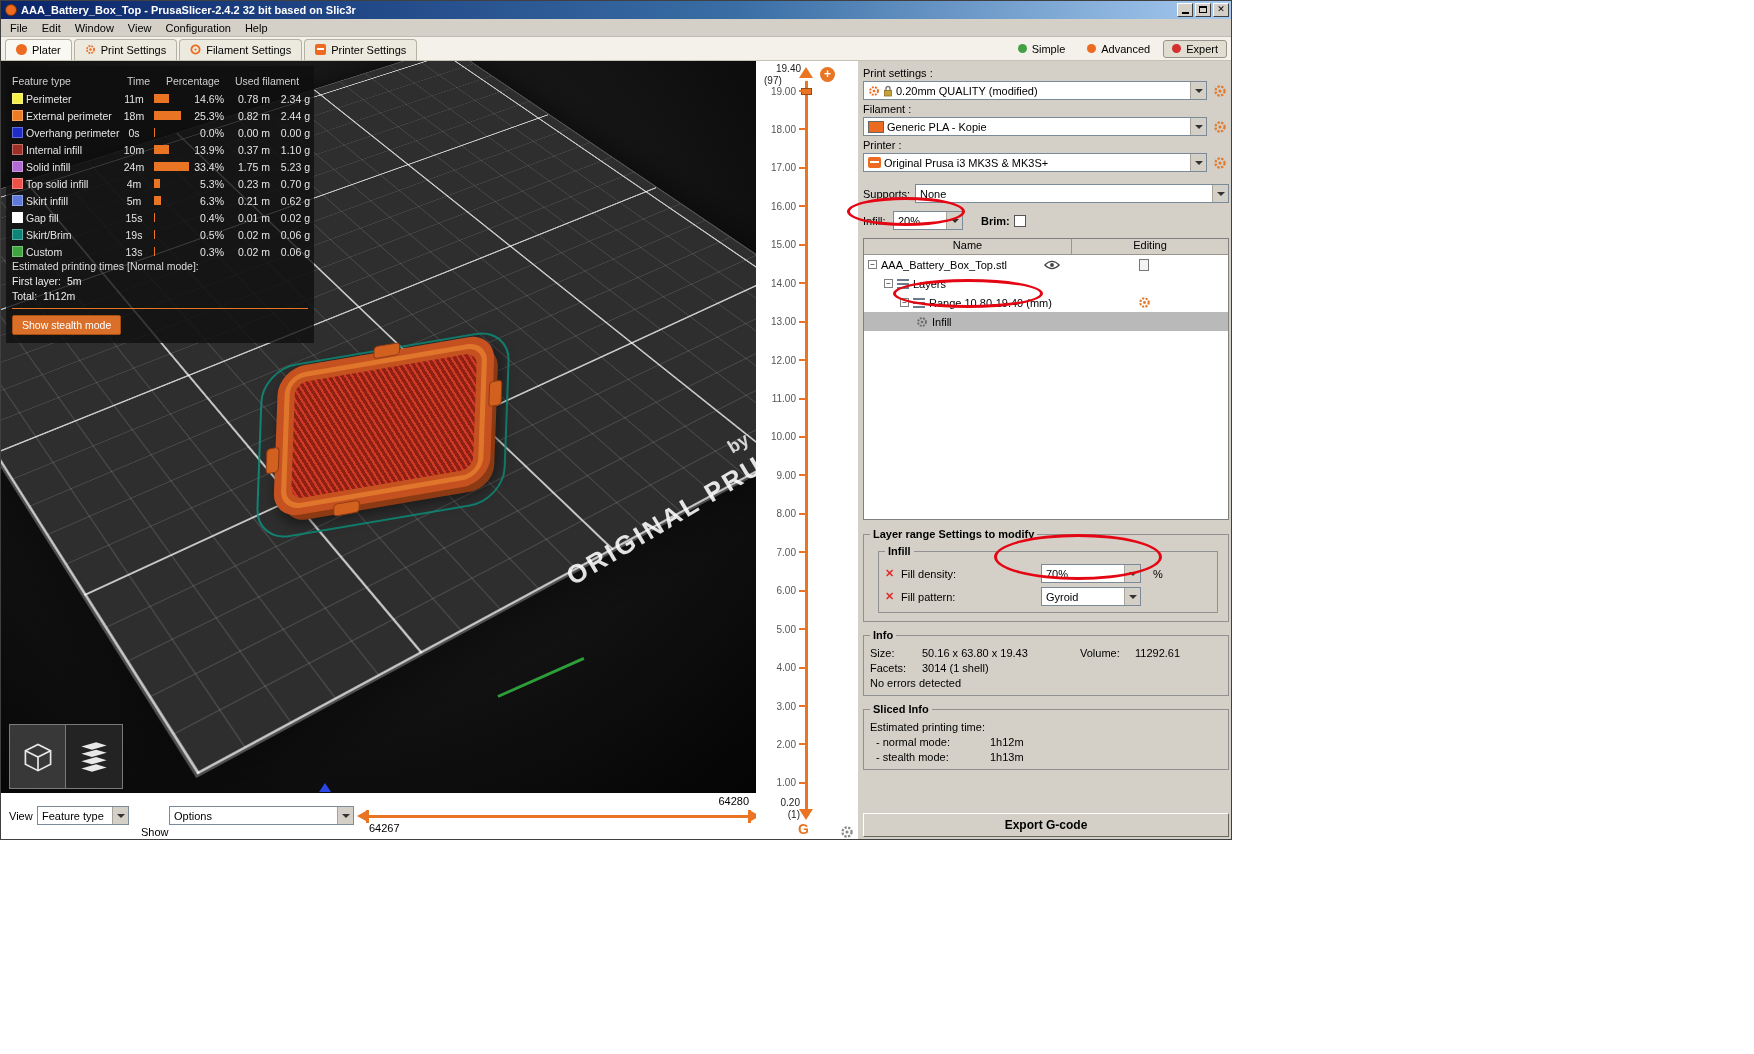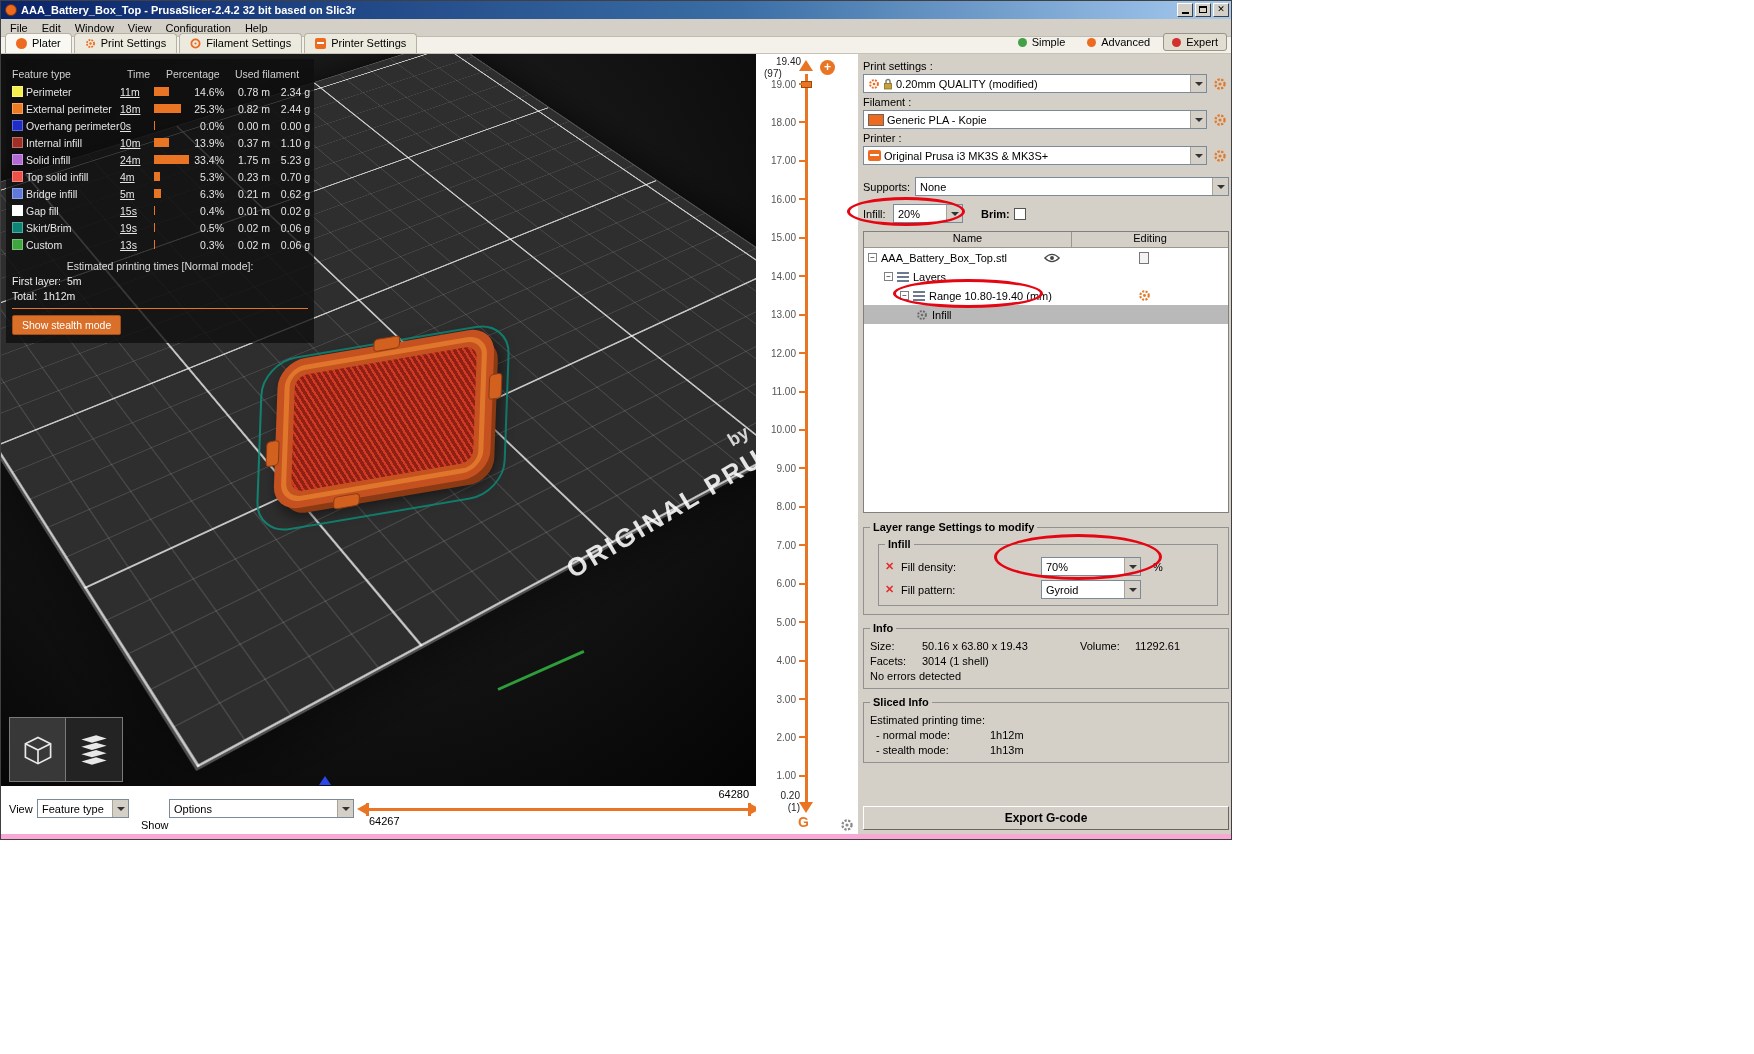--- a/index.html
+++ b/index.html
@@ -11,21 +11,21 @@
   .app-icon { width:12px; height:12px; border-radius:50%; background:#ed6b21; border:1px solid #7c3000; margin-right:4px; flex:none; }
   .title-text { color:#fff; font-weight:bold; font-size:11px; flex:1; white-space:nowrap; overflow:hidden; }
   .winbtns { display:flex; gap:2px; }
   .wbtn { width:16px; height:14px; background:#d4d0c8; border:1px solid; border-color:#fff #404040 #404040 #fff; font-size:9px; line-height:11px; text-align:center; color:#000; }
   .wbtn .mingl { display:block; width:7px; height:2px; background:#000; margin:8px auto 0; }
   .wbtn .maxgl { display:block; width:8px; height:7px; border:1px solid #000; border-top-width:2px; margin:2px auto 0; }
 
   
   .menubar { height:18px; background:#d4d0c8; display:flex; align-items:center; padding-left:2px; border-bottom:1px solid #c0bcb2; }
   .menu-item { padding:2px 7px; }
-  .tabbar { height:17px; background:#f3f1ea; display:flex; align-items:flex-end; padding:2px 4px 0; border-bottom:1px solid #c6c2b6; }
+  .tabbar { height:24px; background:#f3f1ea; display:flex; padding:2px 4px 0; border-bottom:1px solid #c6c2b6; }
   .tab { display:flex; align-items:center; gap:5px; padding:3px 10px 4px; background:#eceade; border:1px solid #b5b1a4; border-bottom:none; border-radius:4px 4px 0 0; margin-right:2px; cursor:default; }
   .tab.active { background:#faf8f2; }
   .tab-ic { width:11px; height:11px; flex:none; }
   .plater-ic { border-radius:50%; background:#ed6b21; }
   .printer-ic { background:#ed6b21; border-radius:2px; position:relative; }
   .printer-ic::after { content:""; position:absolute; left:2px; top:4px; right:2px; height:2px; background:#fff; }
   .modes { margin-left:auto; display:flex; align-items:center; gap:4px; padding-bottom:2px; }
   .mode { display:flex; align-items:center; gap:5px; padding:2px 8px; border-radius:3px; border:1px solid transparent; }
   .mode.selected { background:#e2ddd1; border-color:#98948a; }
   .dot { width:9px; height:9px; border-radius:50%; flex:none; }
@@ -65,25 +65,25 @@
 
   
   .legend { position:absolute; left:5px; top:5px; width:308px; background:rgba(14,14,14,0.78); color:#e6e6e6; padding:6px 6px 8px; z-index:6; font-size:10.5px; }
   .lgrid { display:grid; grid-template-columns:14px 94px 30px 38px 36px 46px 40px; align-items:center; height:17px; }
   .lhead { color:#cfcfcf; height:18px; }
   .lh-feature { grid-column:1/3; }
   .lh-time { grid-column:3; text-align:right; }
   .lh-pct { grid-column:4/6; padding-left:4px;margin-left:12px; }
   .lh-used { grid-column:6/8; text-align:center; }
   .chip { width:11px; height:11px; border:1px solid rgba(255,255,255,0.3); }
-  .l-time { text-align:left; padding-right:2px;text-decoration:underline; }
+  .l-time { text-align:center; padding-right:2px; }
   .l-barwrap { padding-left:4px; }
   .l-bar { height:9px; background:#e87424; }
   .l-pct,.l-m,.l-g { text-align:right; }
-  .l-est-title { margin-top:7px; color:#dcdcdc;text-align:center; }
+  .l-est-title { margin-top:0; color:#dcdcdc; }
   .l-est-row { margin-top:3px; display:flex; gap:6px; color:#efefef; }
   .l-div { border-top:1px solid #e87424; margin:6px 0 6px; }
   .stealth-btn { display:inline-block; background:#d96f28; color:#fff; padding:3px 9px; border-radius:2px; border:1px solid #a74e12; }
 
   
   .view-btns { position:absolute; left:8px; top:663px; display:flex; z-index:6; }
   .vbtn { width:57px; height:65px; border:1px solid #7a7a7a; background:#383838; display:flex; align-items:center; justify-content:center; }
   .vbtn.right { background:#232323; border-left:none; }
 
   
@@ -308,21 +308,21 @@
     <span class="l-label">Top solid infill</span>
     <span class="l-time">4m</span>
     <span class="l-barwrap"><span class="l-bar" style="display: inline-block; width: 6px;"></span></span>
     <span class="l-pct">5.3%</span>
     <span class="l-m">0.23 m</span>
     <span class="l-g">0.70 g</span>
   </div>
 
   <div class="lgrid">
     <span class="chip" style="background: rgb(95, 122, 219);"></span>
-    <span class="l-label">Bridge infill</span>
+    <span class="l-label">Skirt infill</span>
     <span class="l-time">5m</span>
     <span class="l-barwrap"><span class="l-bar" style="display: inline-block; width: 7px;"></span></span>
     <span class="l-pct">6.3%</span>
     <span class="l-m">0.21 m</span>
     <span class="l-g">0.62 g</span>
   </div>
 
   <div class="lgrid">
     <span class="chip" style="background: rgb(255, 255, 255);"></span>
     <span class="l-label">Gap fill</span>

